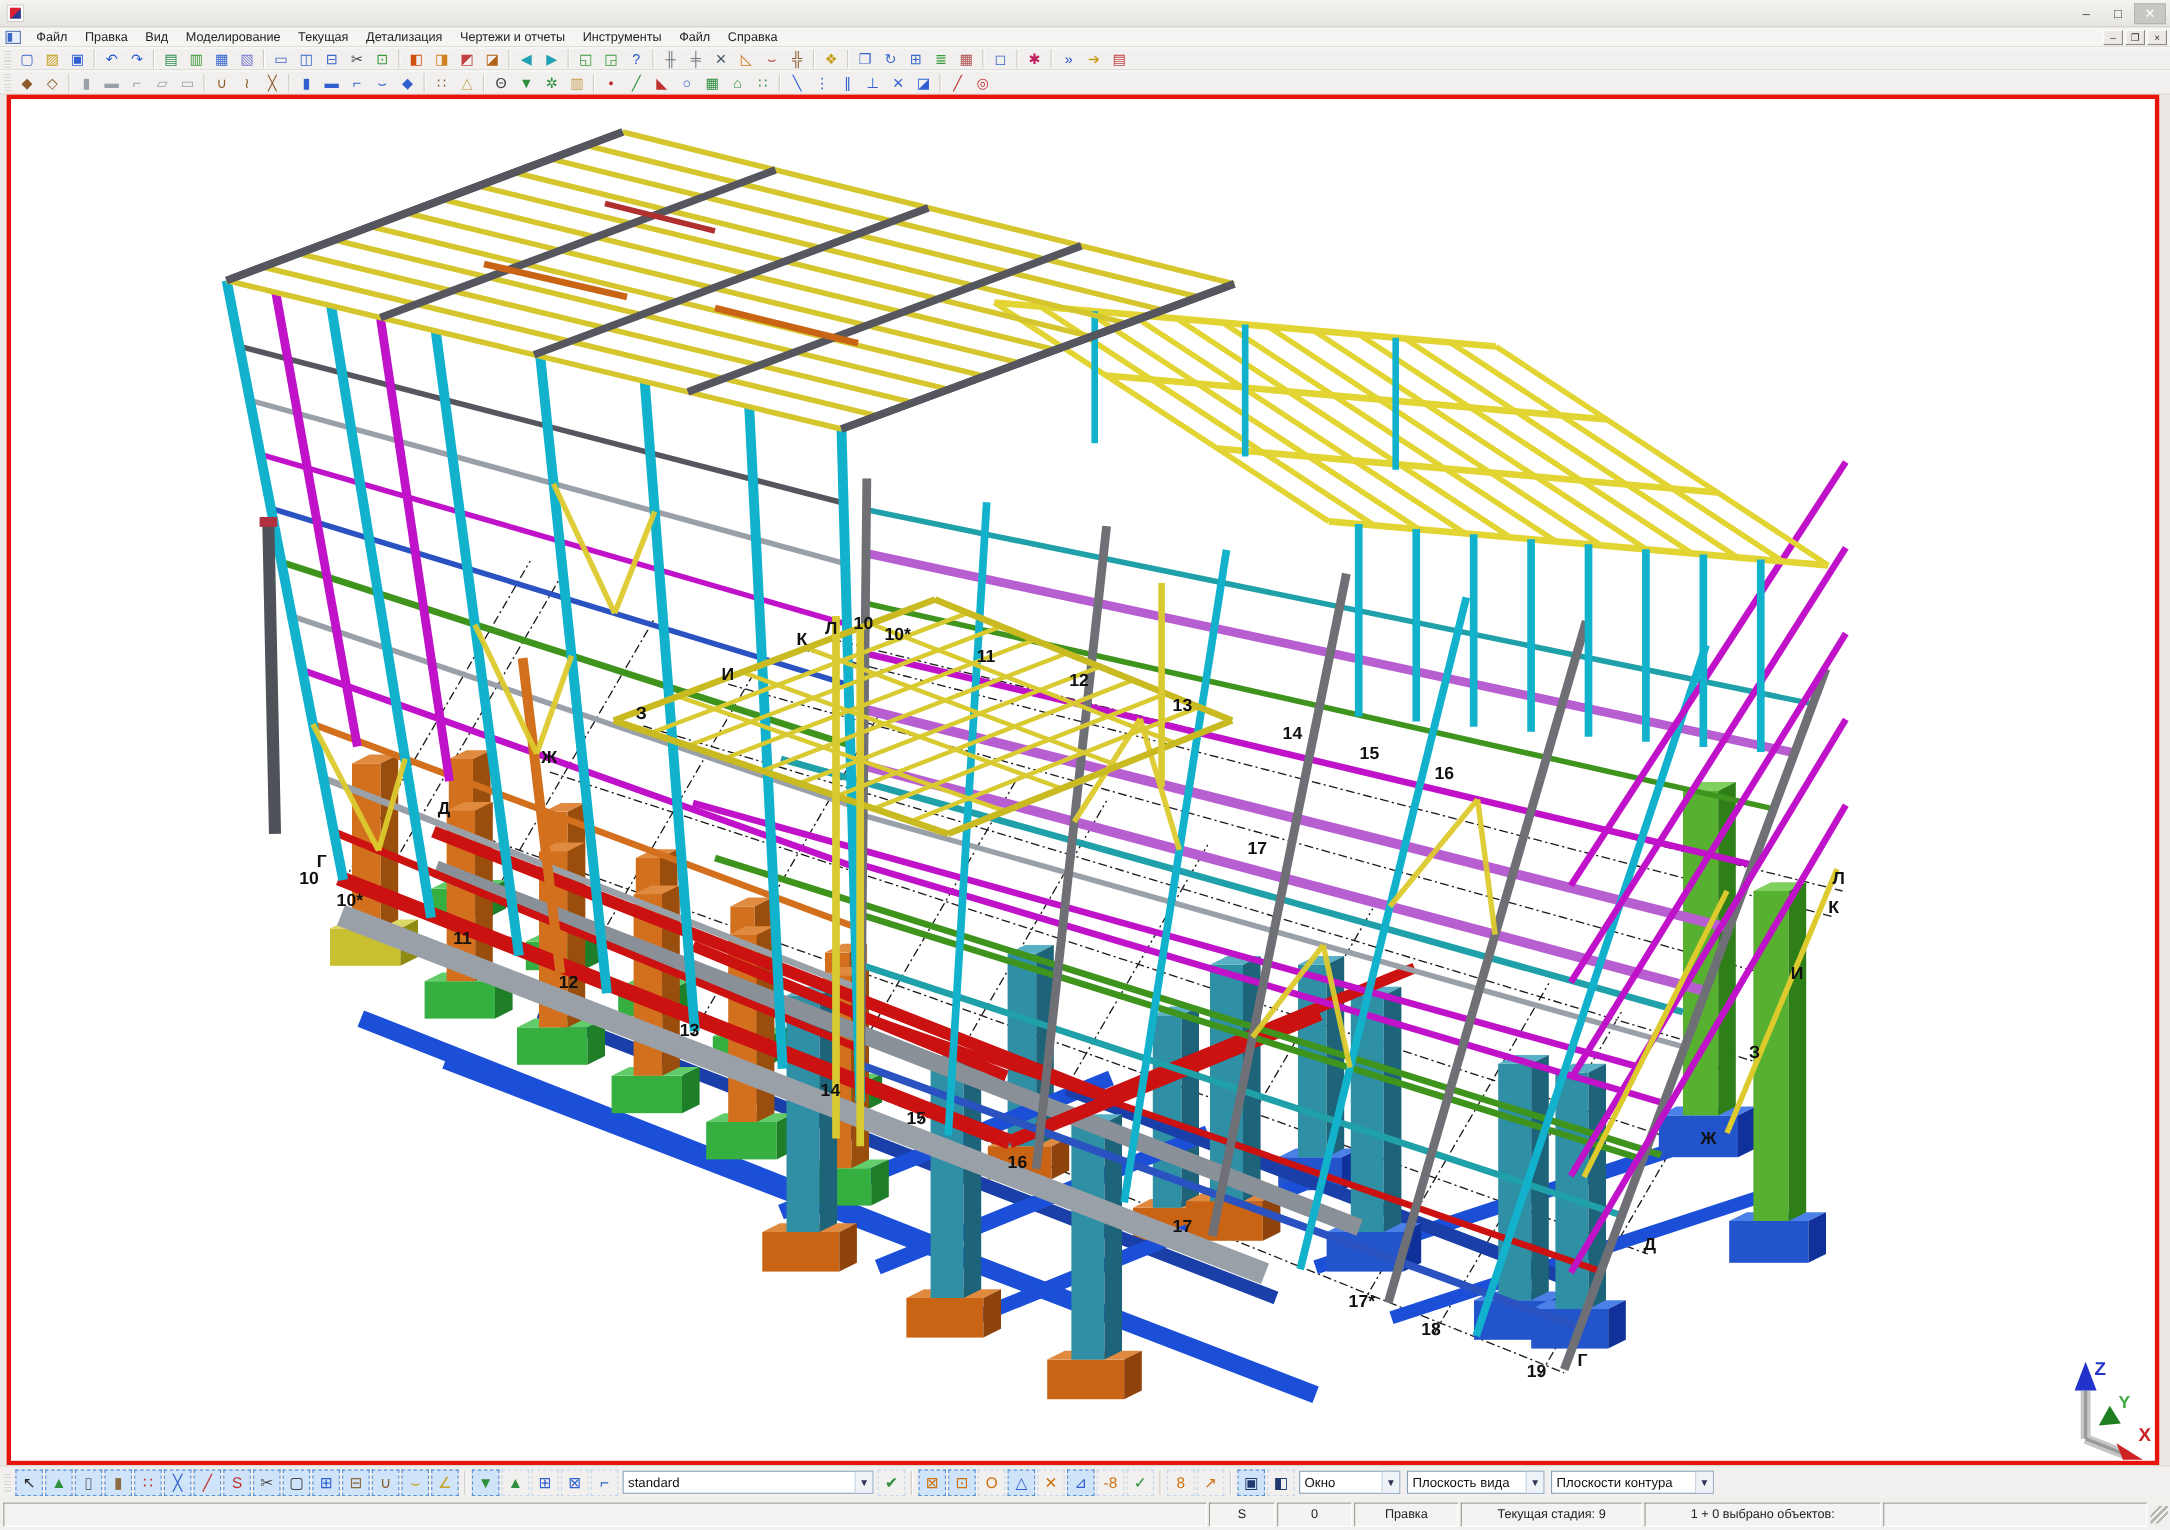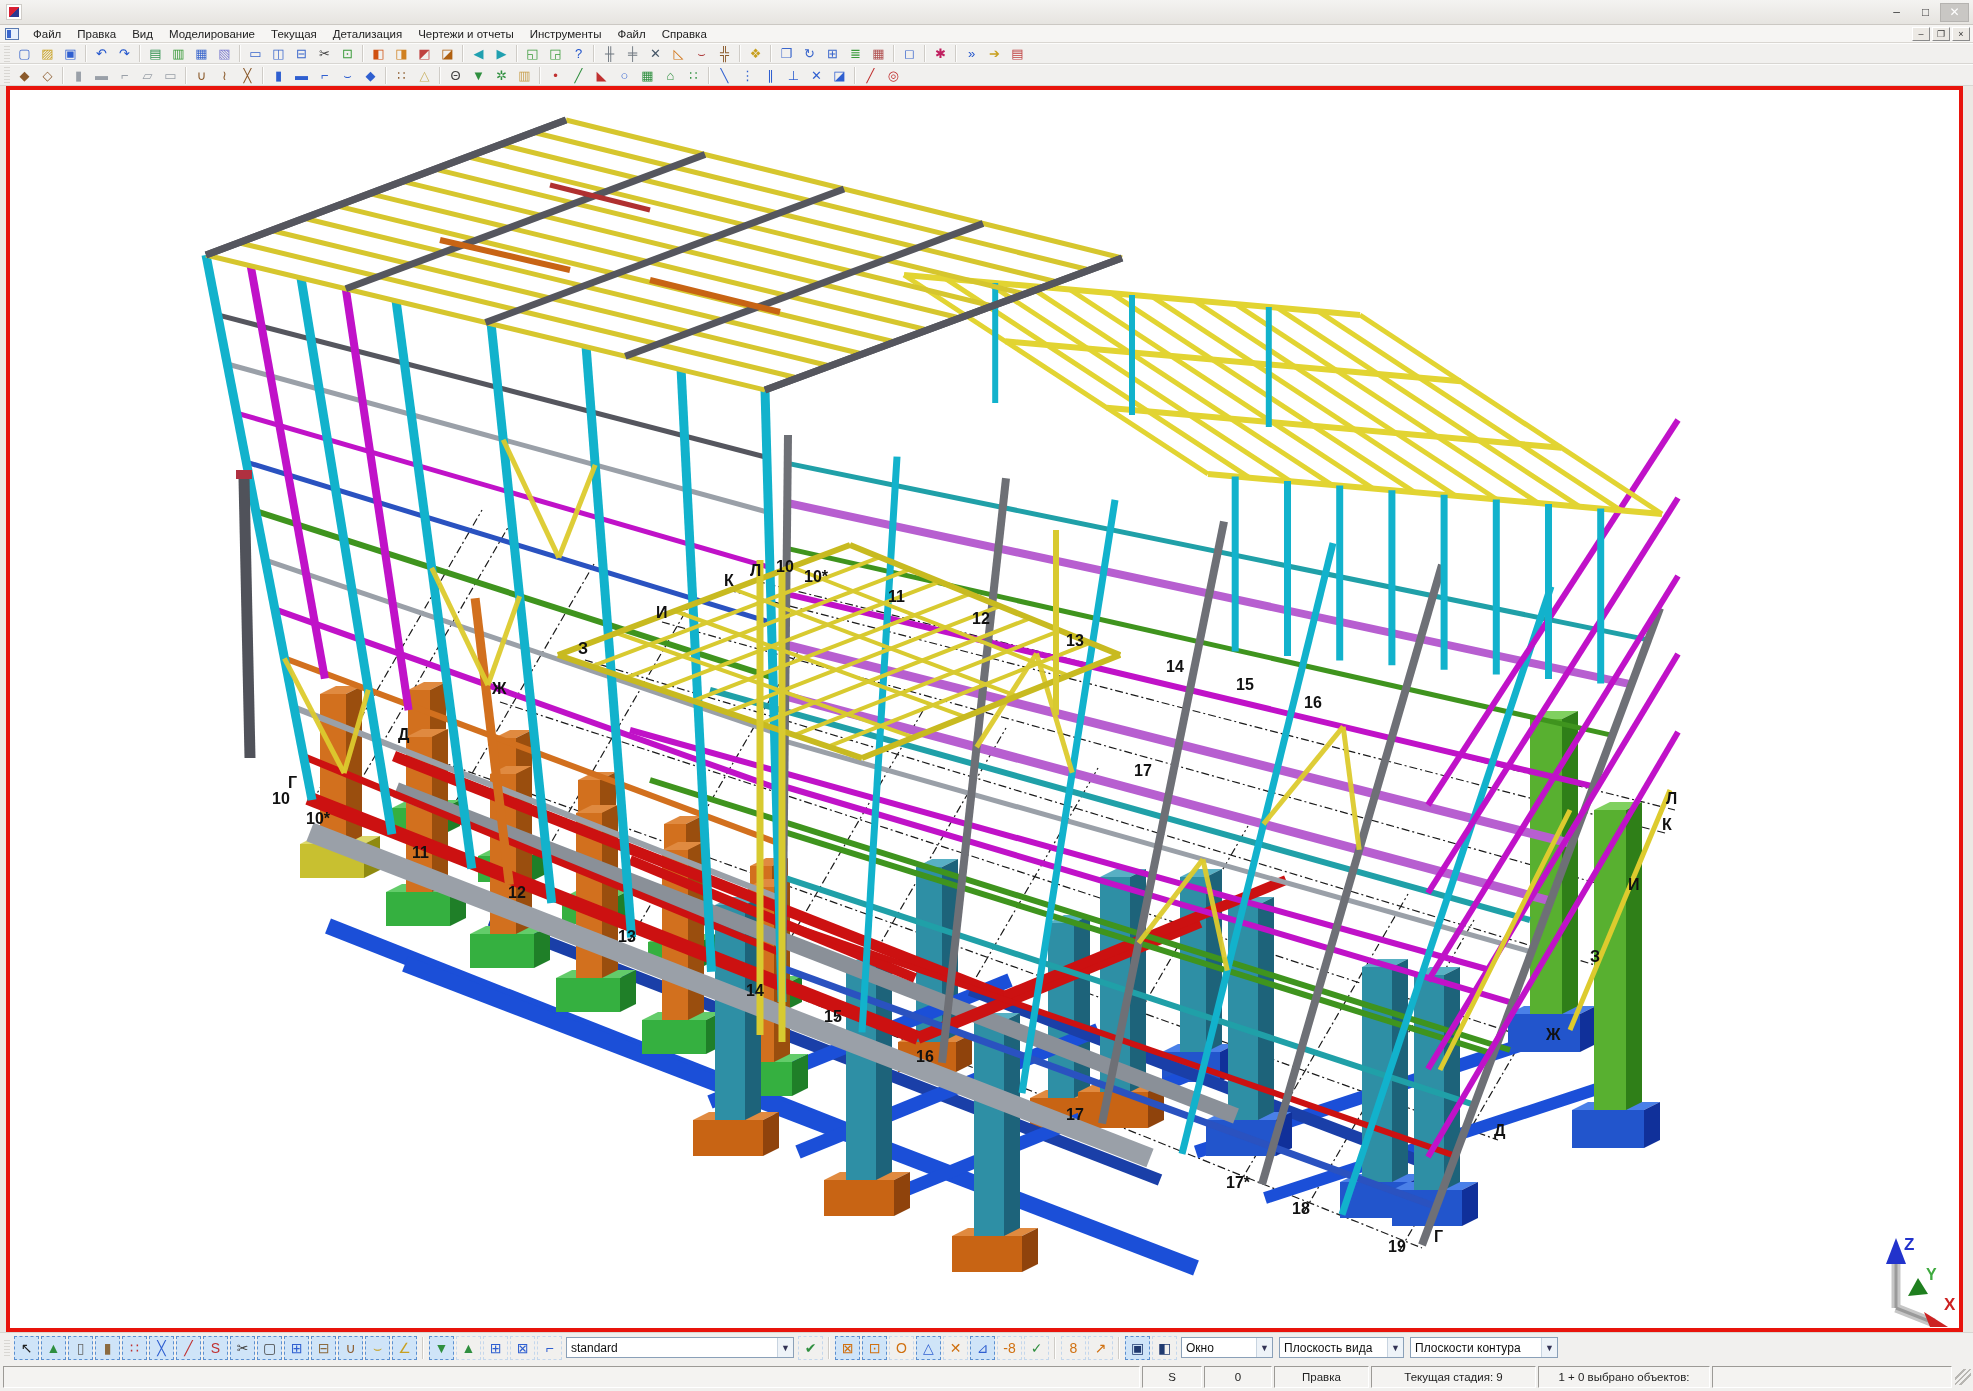--- a/index.html
+++ b/index.html
@@ -629,16 +629,16 @@
       <div class="arr">▼</div>
     </div>
   </div>
 
 <div class="statusbar">
   <div class="sb-cell sb-grow"></div>
   <div class="sb-cell" style="width:60px">S</div>
   <div class="sb-cell" style="width:68px">0</div>
   <div class="sb-cell" style="width:95px">Правка</div>
   <div class="sb-cell" style="width:165px">Текущая стадия: 9</div>
-  <div class="sb-cell" style="width:172px">1 + 0 выбрано объектов:</div>
+  <div class="sb-cell" style="width:215px">1 + 0 выбрано объектов:</div>
   <div class="sb-cell" style="width:240px"></div>
   <div class="sb-grip"></div>
 </div>
 
 </body></html>

